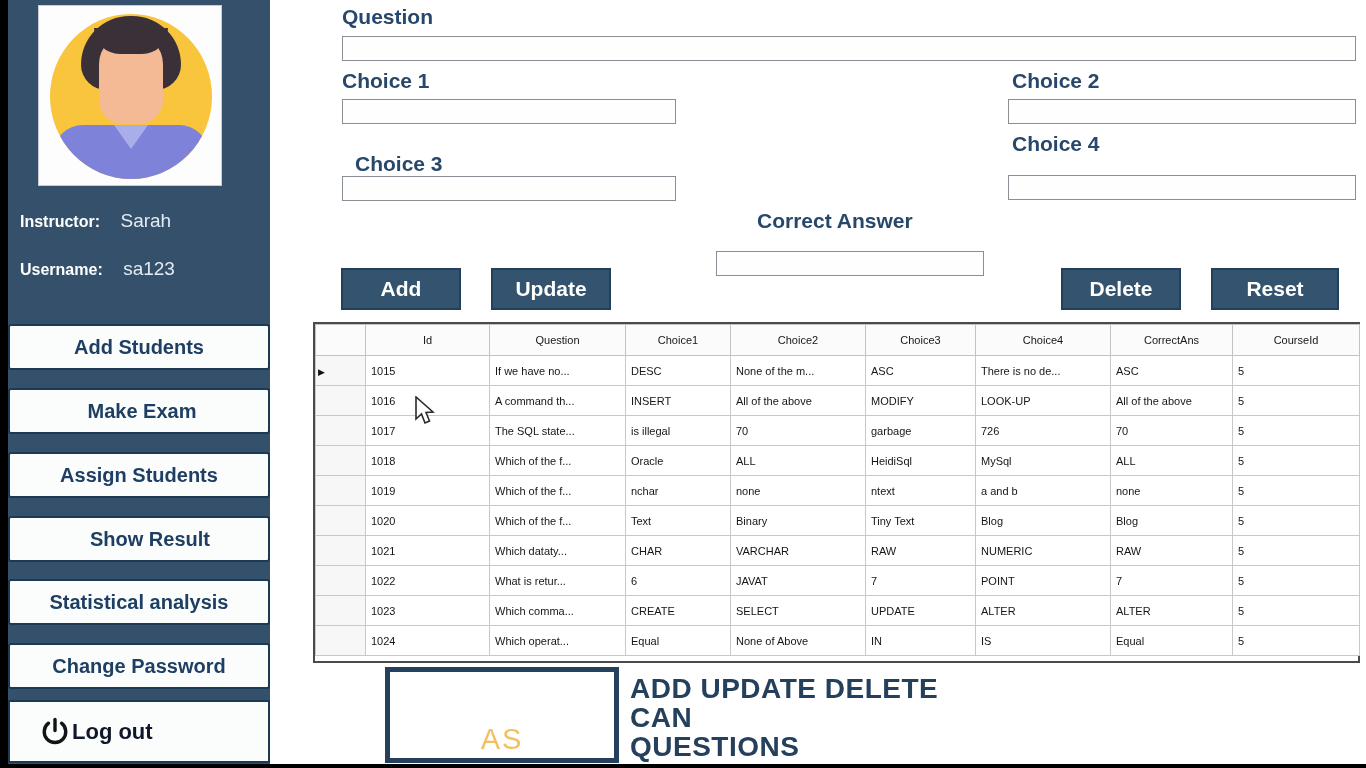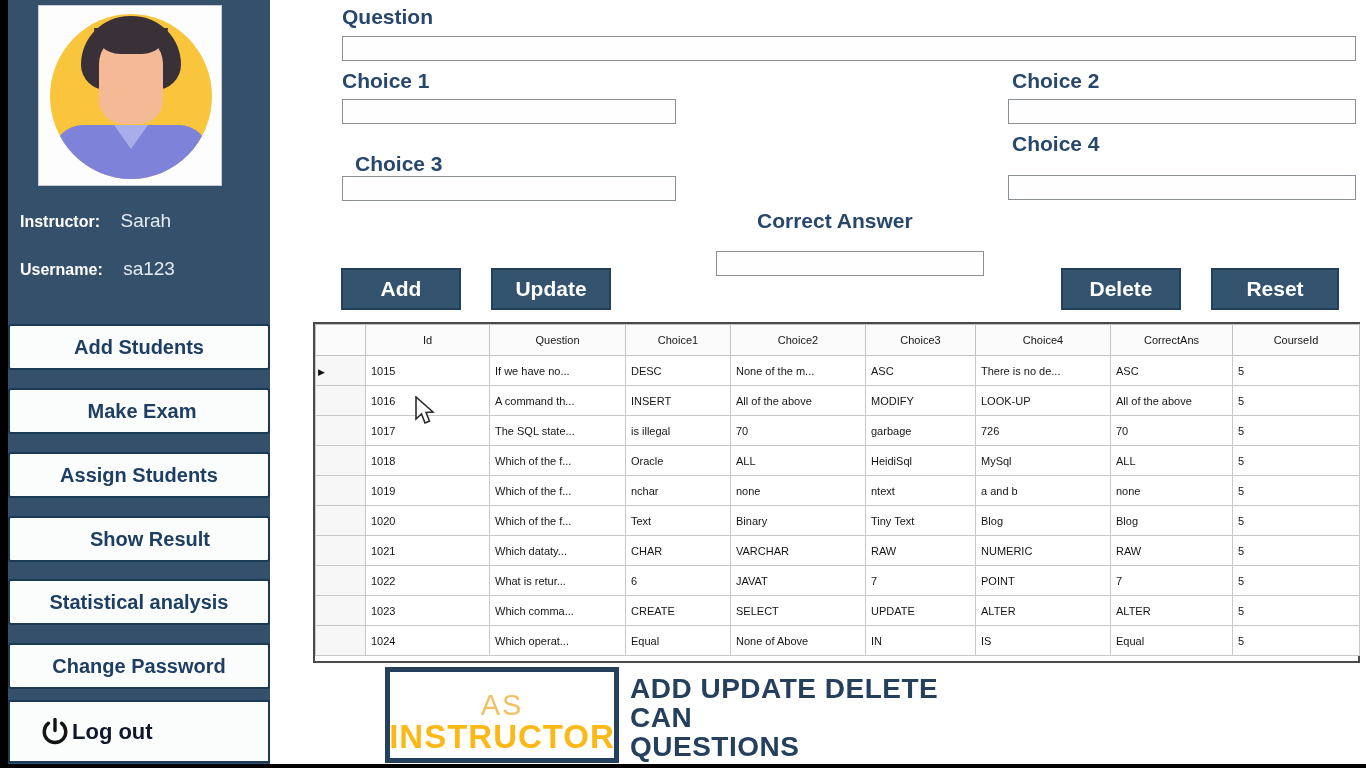--- a/index.html
+++ b/index.html
@@ -276,21 +276,20 @@
           <td>IS</td>
           <td>Equal</td>
           <td>5</td>
         </tr>
       </tbody>
   </table>
 </div>
 
 <div class="as-box">
   <div class="as-small">AS</div>
-  <div class="as-big">INSTRUCTOR</div>
 </div>
 <div class="caption">
   <div>ADD UPDATE DELETE</div>
   <div>CAN</div>
   <div>QUESTIONS</div>
 </div>
 
 <svg class="cursor" viewBox="0 0 24 32">
   <path d="M2 1 L2 23 L7.5 18 L11 27 L15.5 25 L12 16.5 L19 16 Z" fill="#fff" stroke="#2a2a2a" stroke-width="1.6"></path>
 </svg>

